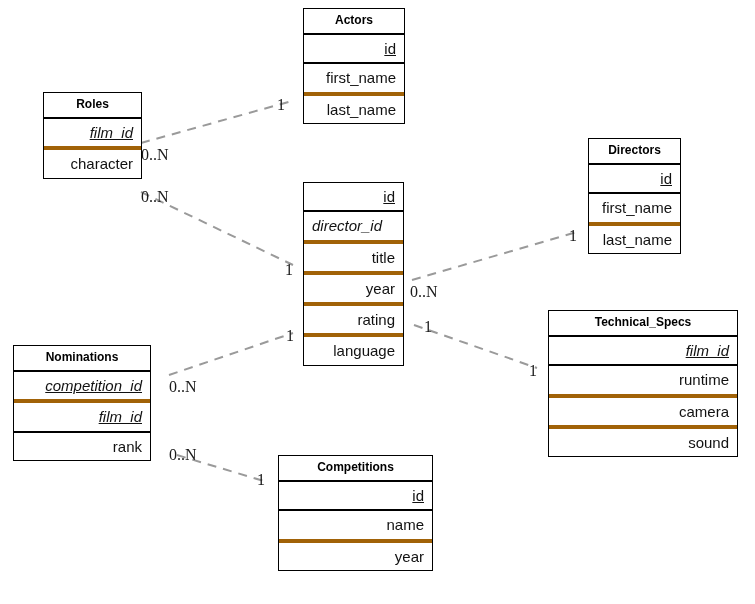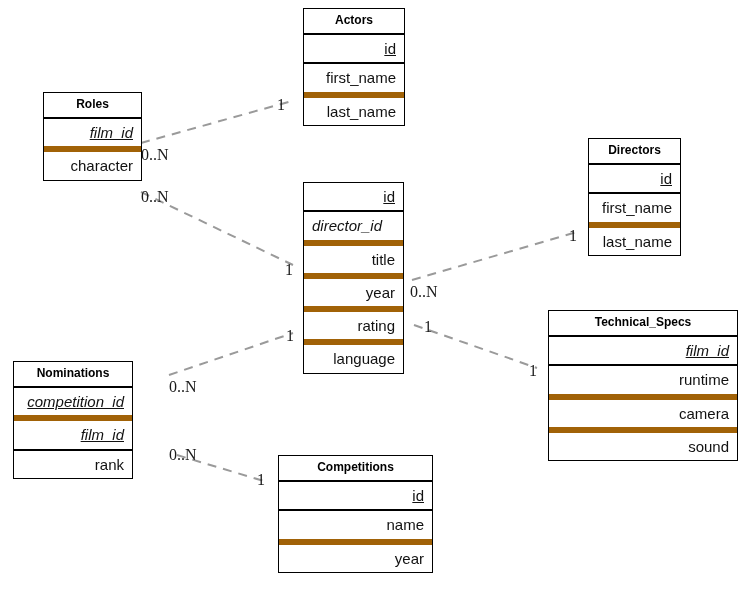--- a/index.html
+++ b/index.html
@@ -56,21 +56,21 @@
     border-bottom: 2px solid #000000;
     box-sizing: border-box;
     line-height: 1.1;
     background: #ffffff;
   }
   .attr {
     font-size: 15px;
     color: #111111;
     text-align: right;
     padding: 5px 8px 5px 8px;
-    border-bottom: 6px solid #a16207;
+    border-bottom: 4px solid #a16207;
     box-sizing: border-box;
     line-height: 1.15;
     white-space: nowrap;
     background: #ffffff;
   }
   .attr:last-child {
     border-bottom: none;
   }
   
   .attr.key-end {
@@ -145,21 +145,21 @@
         <div class="attr"><span>rating</span></div>
         <div class="attr"><span>language</span></div>
       </div>
       <div class="entity" style="left: 548px; top: 310px; width: 190px;">
         <div class="entity-title">Technical_Specs</div>
         <div class="attr pkfk key-end"><span>film_id</span></div>
         <div class="attr"><span>runtime</span></div>
         <div class="attr"><span>camera</span></div>
         <div class="attr"><span>sound</span></div>
       </div>
-      <div class="entity" style="left: 13px; top: 345px; width: 120px; margin-top: 16px;">
+      <div class="entity" style="left: 13px; top: 345px; width: 138px;">
         <div class="entity-title">Nominations</div>
         <div class="attr pkfk"><span>competition_id</span></div>
         <div class="attr pkfk key-end"><span>film_id</span></div>
         <div class="attr"><span>rank</span></div>
       </div>
       <div class="entity" style="left: 278px; top: 455px; width: 155px;">
         <div class="entity-title">Competitions</div>
         <div class="attr pk key-end"><span>id</span></div>
         <div class="attr"><span>name</span></div>
         <div class="attr"><span>year</span></div>

